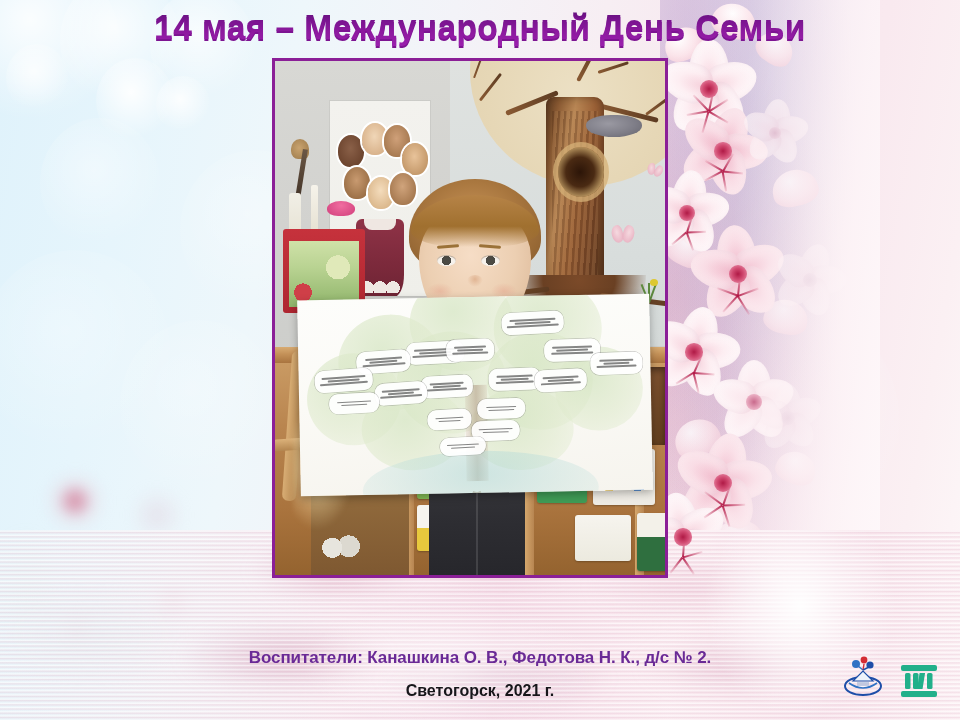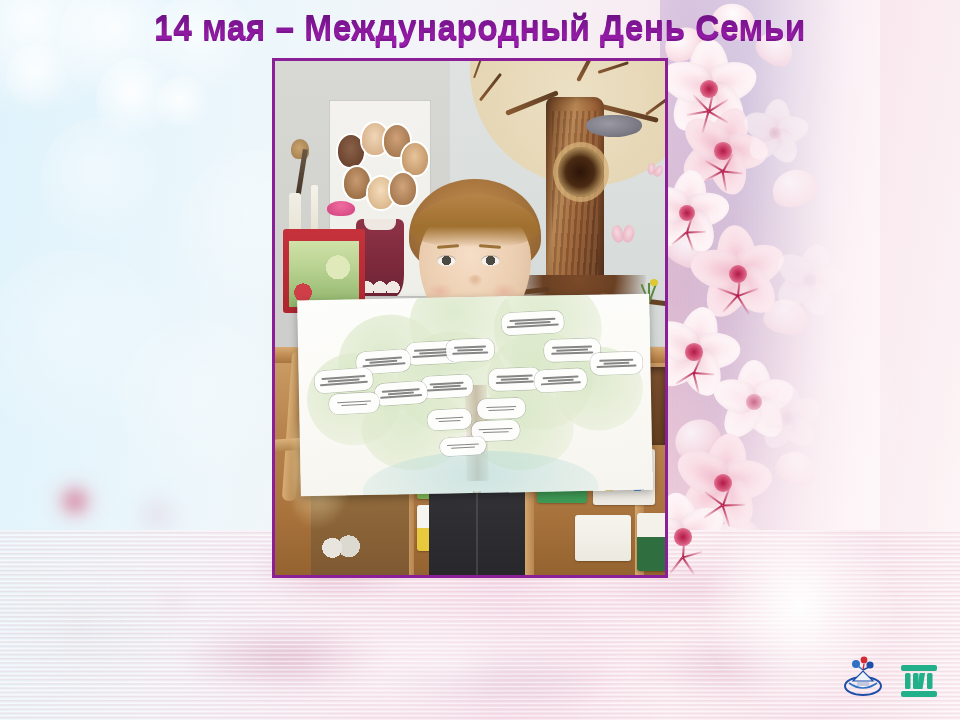--- a/index.html
+++ b/index.html
@@ -955,20 +955,22 @@
             <span style="width:58%"></span>
           </div>
         <div class="nametag" style="left:140px; top:140px; width:46px; height:18px; transform:rotate(-2deg);">
             <span style="width:74%"></span>
             <span style="width:56%"></span>
           </div>
       </div>
     </div>
   </div>
 
+  <div class="caption-teachers">Воспитатели: Канашкина О. В., Федотова Н. К., д/с № 2.</div>
+  <div class="caption-city">Светогорск, 2021 г.</div>
 
   <div class="logo-emblem">
     <svg viewBox="0 0 40 44" width="40" height="44">
       <ellipse cx="20" cy="33" rx="18" ry="9" fill="none" stroke="#1d4ea8" stroke-width="2"></ellipse>
       <path d="M6 30 Q20 40 34 30" fill="none" stroke="#2f72c4" stroke-width="1.6"></path>
       <path d="M10 28 L20 18 L30 28 Z" fill="#eef3fb" stroke="#1d4ea8" stroke-width="1.2"></path>
       <circle cx="13" cy="11" r="4" fill="#2f72c4"></circle>
       <circle cx="21" cy="7" r="3.4" fill="#d32b33"></circle>
       <circle cx="27" cy="12" r="3.6" fill="#1d4ea8"></circle>
       <path d="M20 17 L15 13" stroke="#2f72c4" stroke-width="1.4"></path>

